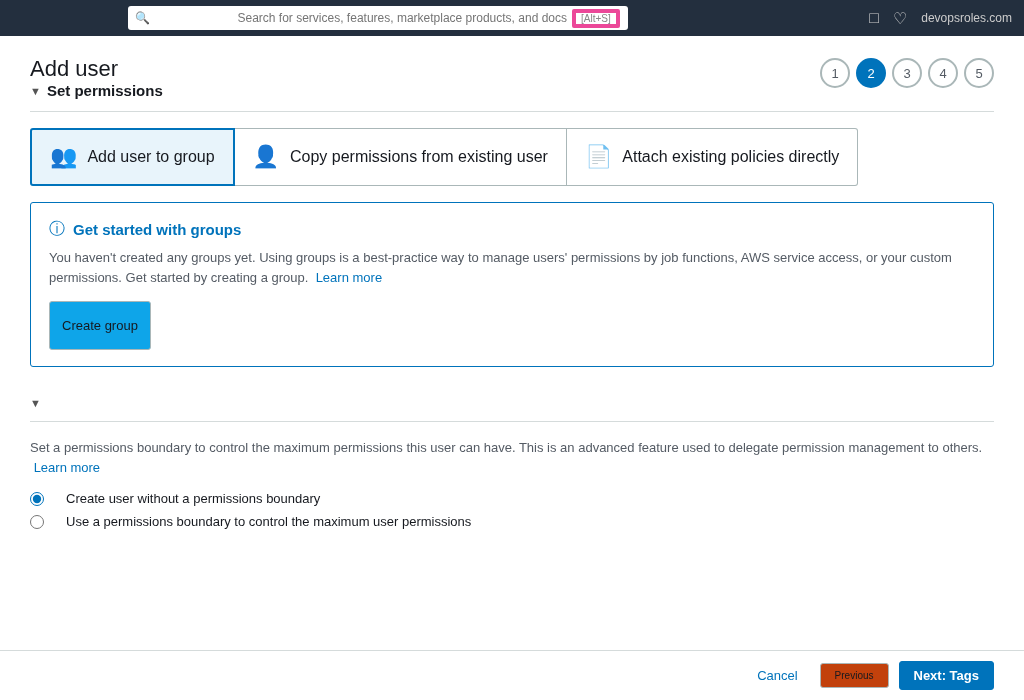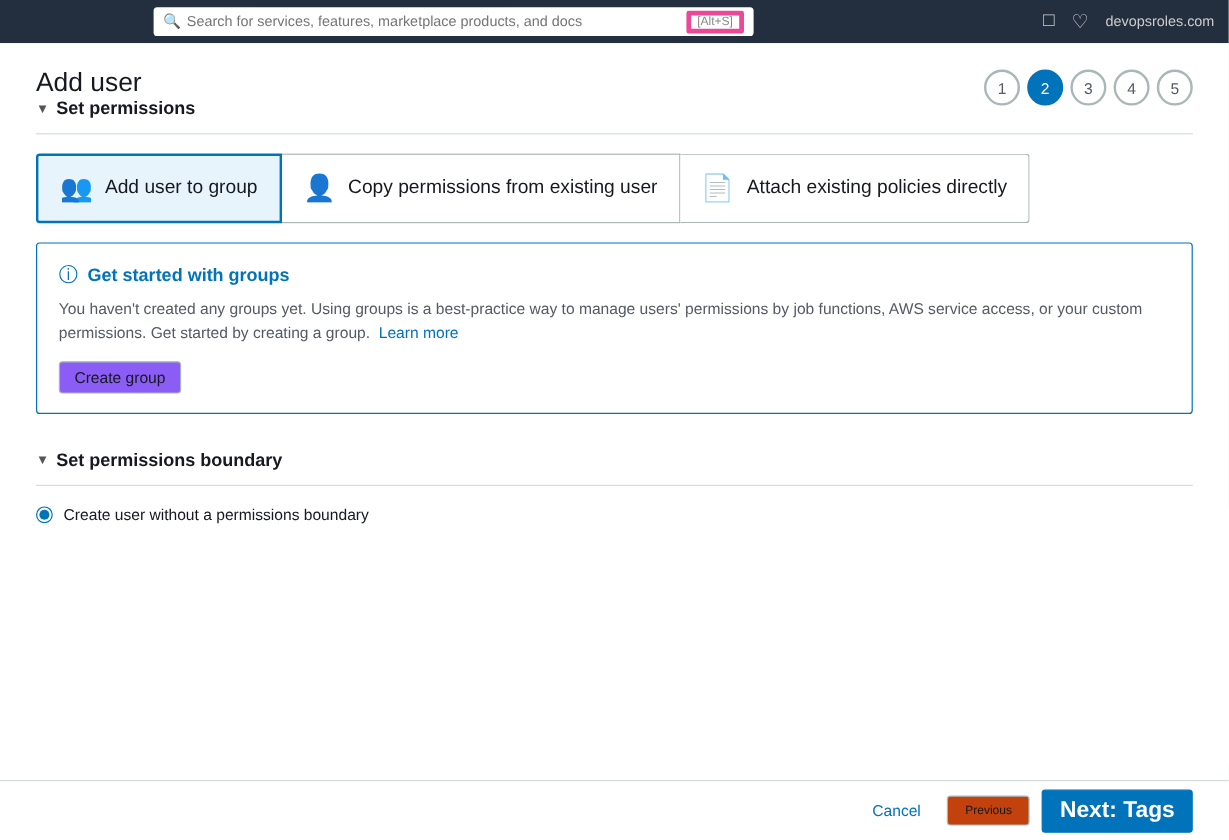--- a/index.html
+++ b/index.html
@@ -26,20 +26,21 @@
       height: 24px;
       gap: 5px;
     }
     .search-bar input {
       border: none;
       outline: none;
       font-size: 12px;
       color: #555;
       flex: 1;
       background: transparent;
+      text-align: right;
     }
     .search-icon-nav { color: #888; font-size: 12px; }
     .shortcut-badge {
       font-size: 10px;
       color: #888;
       border: 4px solid #ec4899;
       border-radius: 2px;
       padding: 0 5px;
     }
     .nav-right {
@@ -177,40 +178,40 @@
       line-height: 1.5;
       margin-bottom: 14px;
     }
     .info-box-text a, .learn-more-link {
       color: #0073bb;
       text-decoration: none;
       cursor: pointer;
     }
     .create-group-btn {
       border: 1px solid #aab7b8;
-      background: #8b5cf6;
-      padding: 5px 12px;
+      background: #0ea5e9;
+      padding: 16px 12px;
       border-radius: 3px;
       font-size: 13px;
       cursor: pointer;
       color: #16191f;
     }
 
     
     .boundary-section { margin-bottom: 20px; }
     .boundary-description {
       font-size: 13px;
       color: #545b64;
       line-height: 1.5;
       margin-bottom: 14px;
     }
     .radio-option {
       display: flex;
       align-items: center;
-      gap: 9px;
+      gap: 22px;
       margin-bottom: 8px;
       cursor: pointer;
       font-size: 13px;
       color: #16191f;
     }
     .radio-option input[type="radio"] {
       accent-color: #0073bb;
       width: 14px;
       height: 14px;
     }
@@ -244,21 +245,21 @@
       color: #16191f;
       font-size: 10px;
       cursor: pointer;
       padding: 6px 14px;
       border-radius: 3px;
     }
     .btn-next {
       background: #0073bb;
       border: 1px solid #0073bb;
       color: #fff;
-      font-size: 19px;
+      font-size: 13px;
       cursor: pointer;
       padding: 6px 14px;
       border-radius: 3px;
       font-weight: 600;
     }
   </style>
 </head>
 <body>
 
 <div class="top-nav">
@@ -317,29 +318,36 @@
         <span>You haven't created any groups yet. Using groups is a best-practice way to manage users' permissions by job functions, AWS service access, or your custom permissions. Get started by creating a group.</span>
         &nbsp;<a class="learn-more-link">Learn more</a>
       </p>
       <button class="create-group-btn">Create group</button>
     </div>
   </div>
 
   <div class="boundary-section">
     <div class="section-header">
       <span class="chevron">▼</span>
-      <span>Set permissions boundary</span>
     </div>
     <hr class="section-divider">
 
+    <p class="boundary-description">
+      <span>Set a permissions boundary to control the maximum permissions this user can have. This is an advanced feature used to delegate permission management to others.</span>
+      &nbsp;<a class="learn-more-link">Learn more</a>
+    </p>
 
     <label class="radio-option">
       <input type="radio" name="boundary" checked="" style="">
       <span>Create user without a permissions boundary</span>
     </label>
+    <label class="radio-option">
+      <input type="radio" name="boundary" style="">
+      <span>Use a permissions boundary to control the maximum user permissions</span>
+    </label>
   </div>
 
   <div class="footer-bar">
     <button class="btn-cancel">Cancel</button>
     <button class="btn-previous">Previous</button>
     <button class="btn-next">Next: Tags</button>
   </div>
 
 </div>
 

